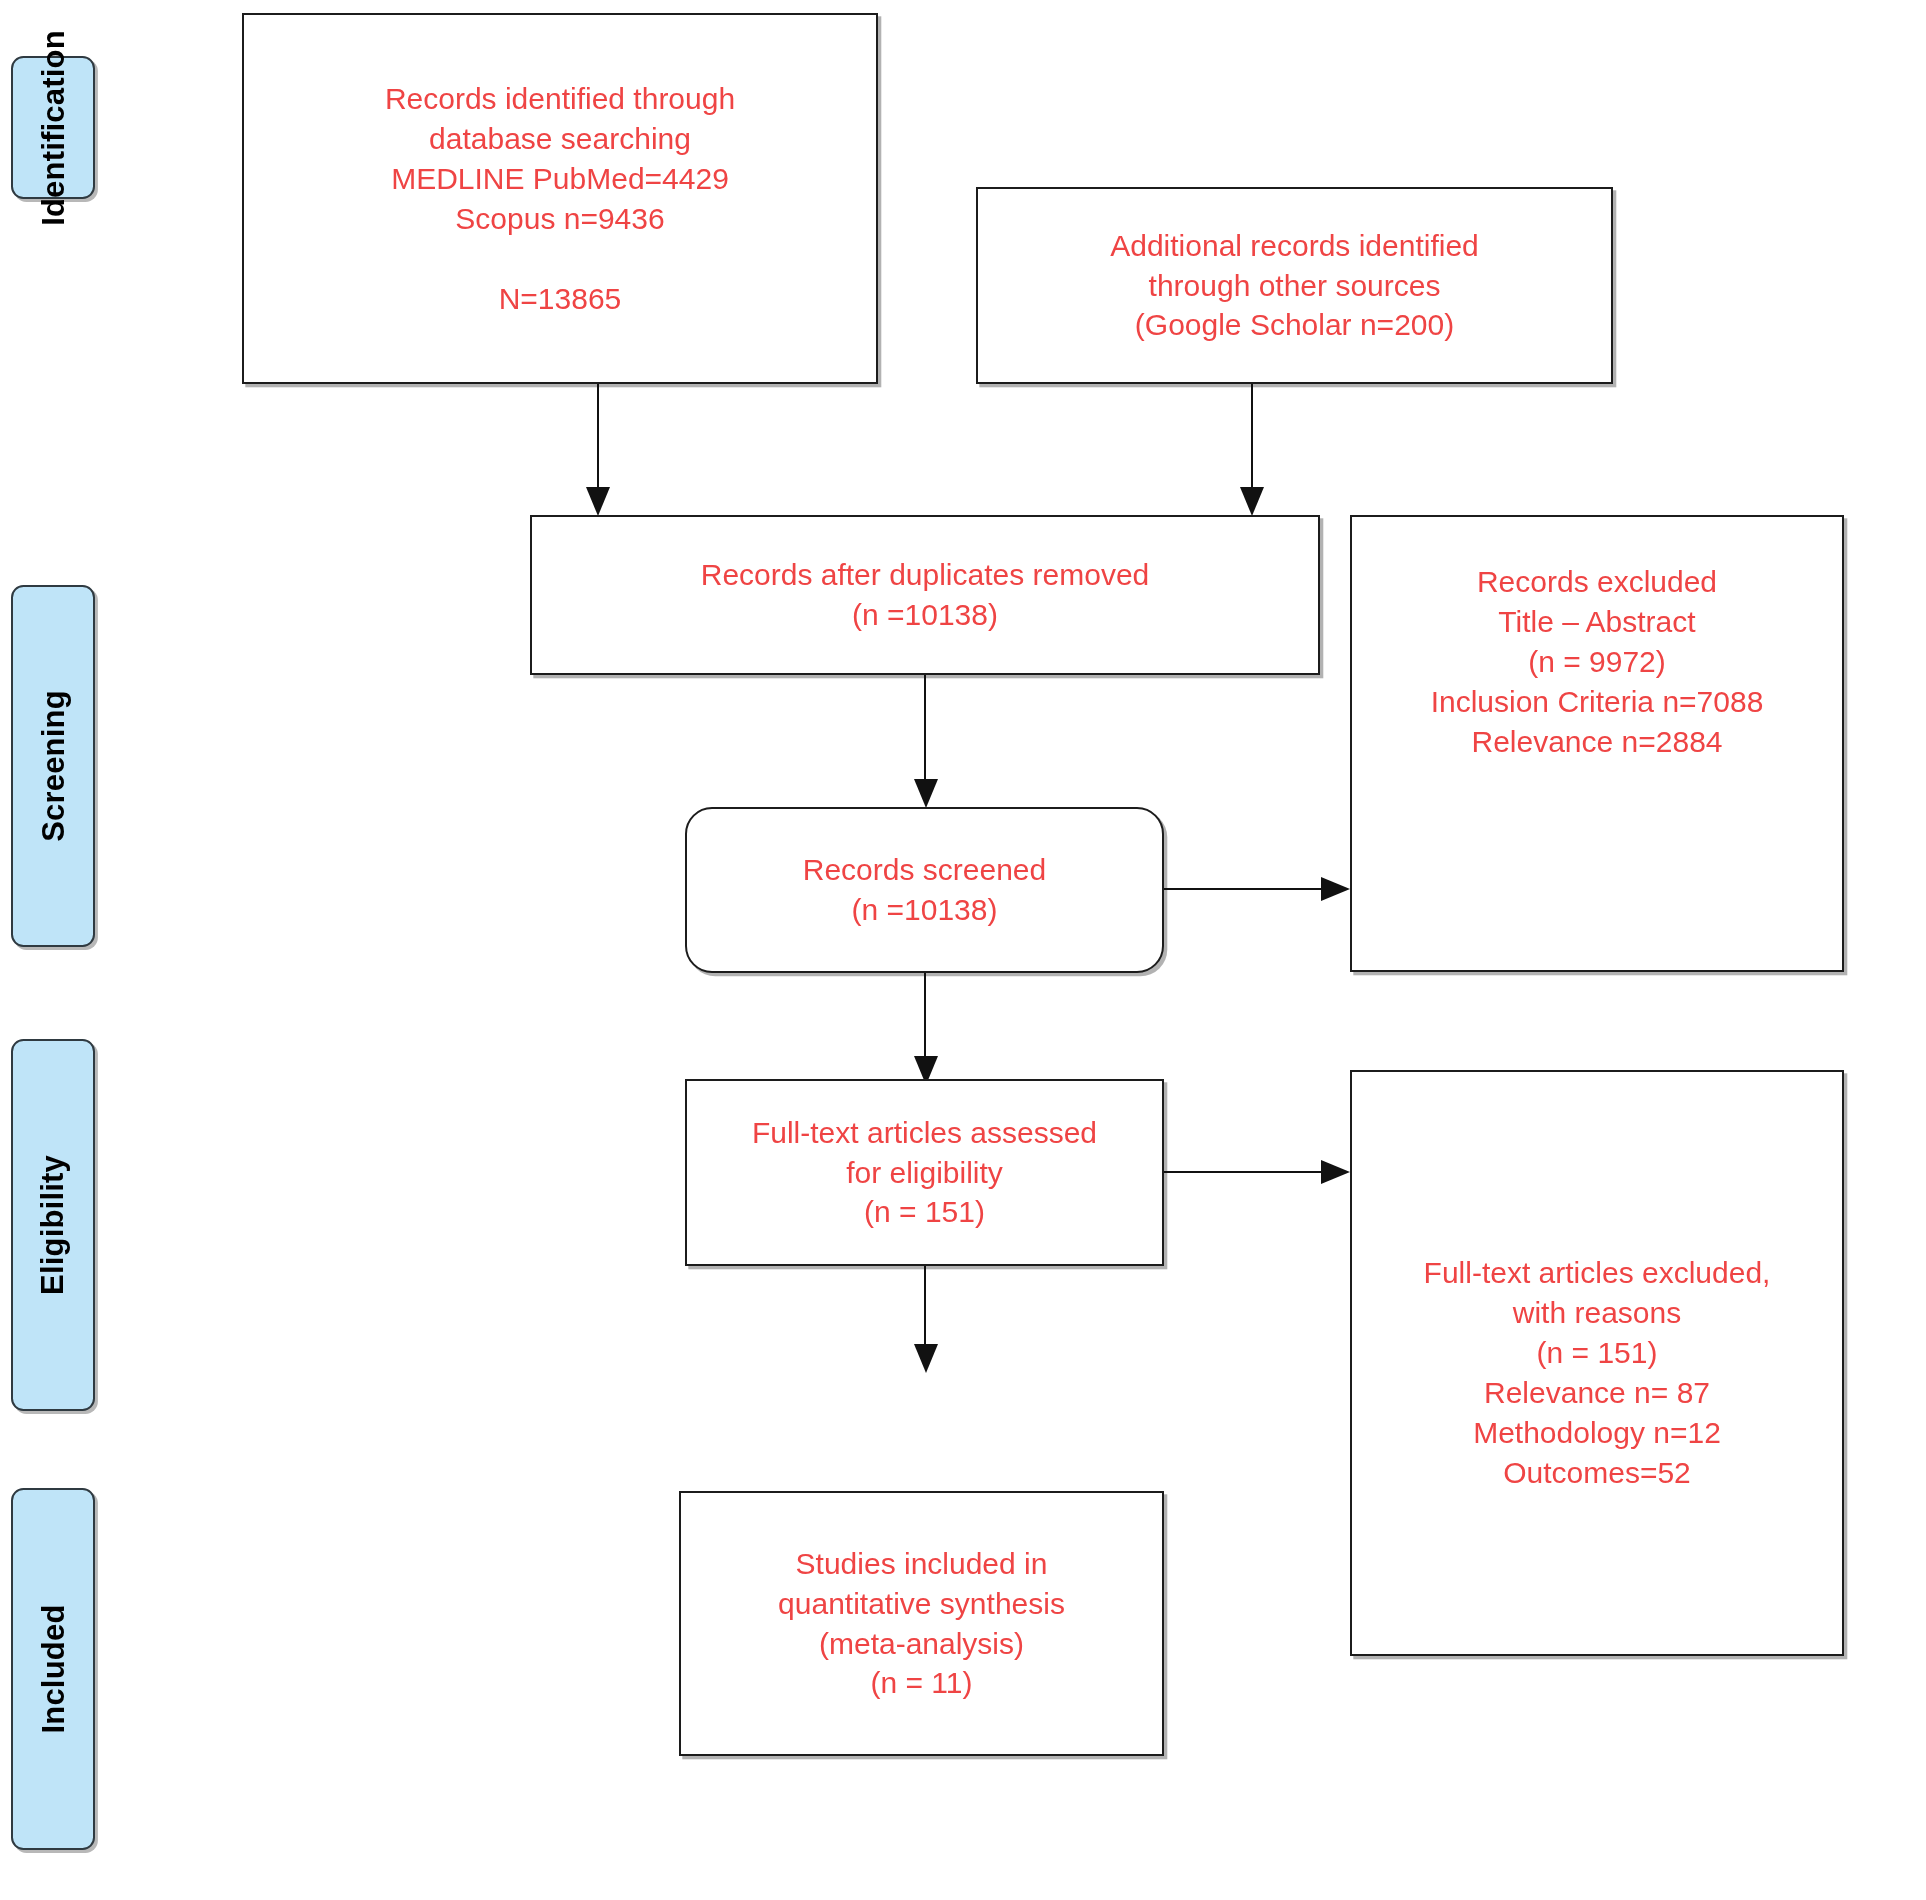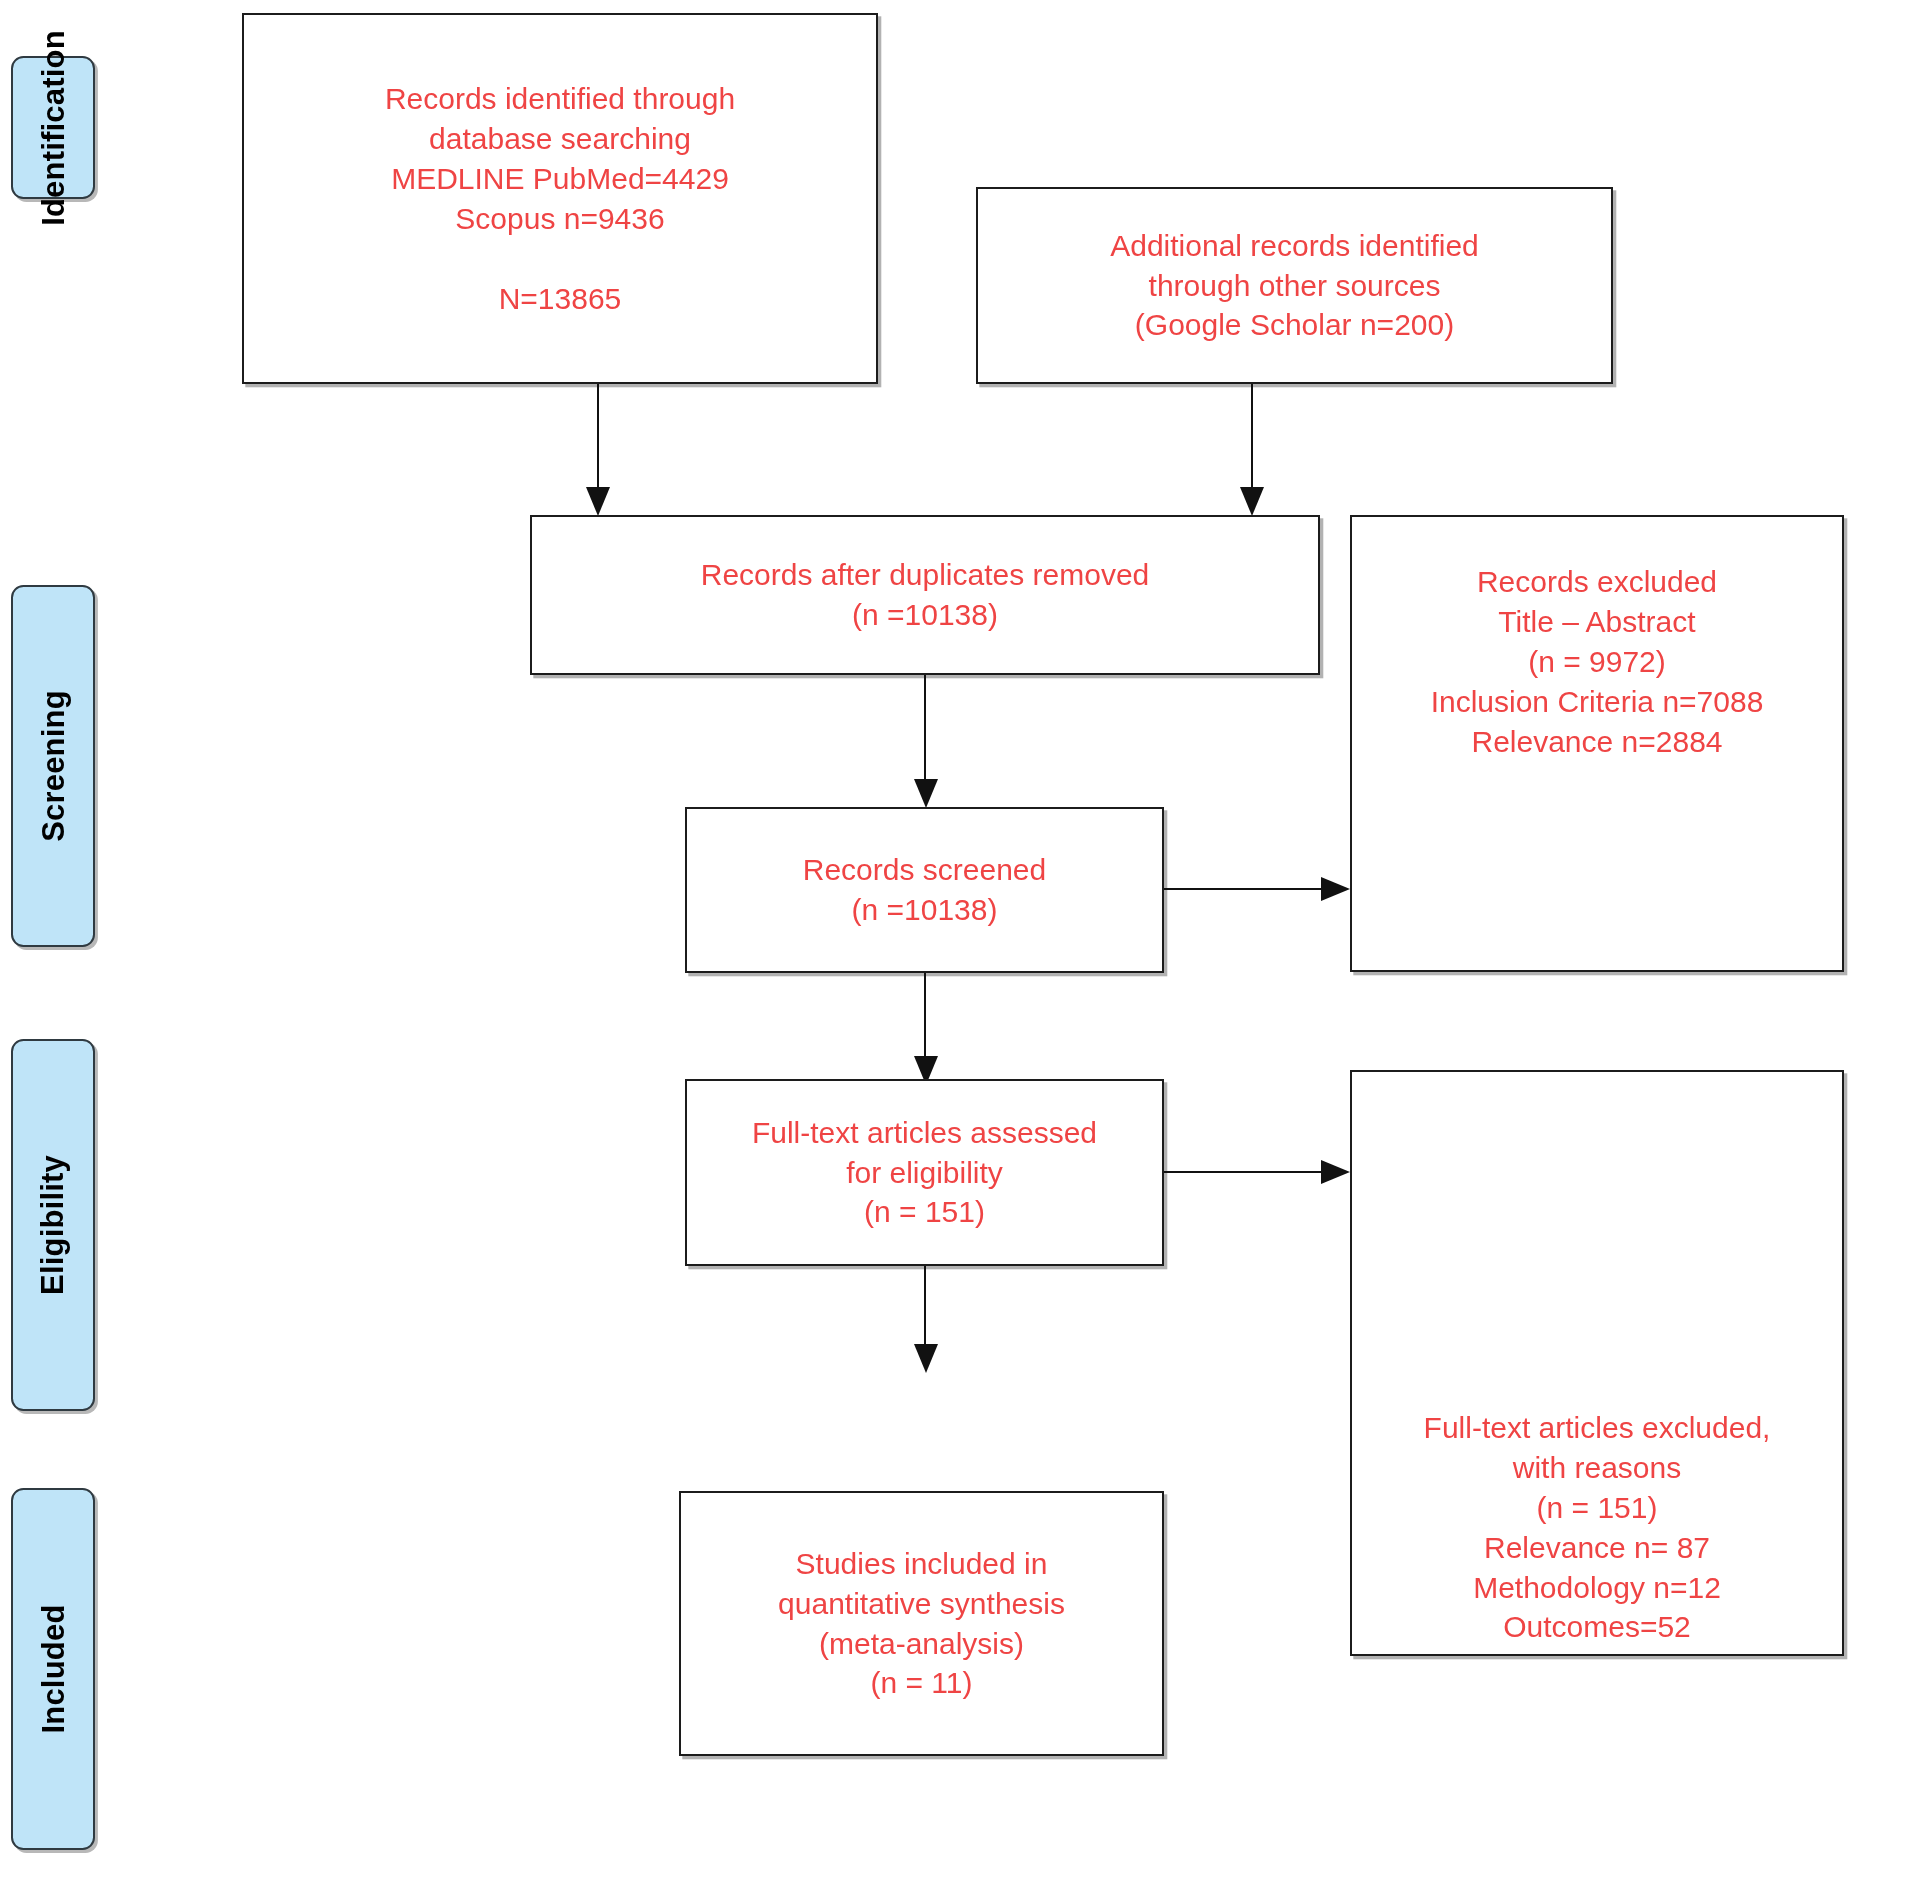--- a/index.html
+++ b/index.html
@@ -143,38 +143,38 @@
     <span class="box-text">Records excluded
 Title – Abstract
 (n = 9972)
 Inclusion Criteria n=7088
 Relevance n=2884</span>
   </div>
 
   <div class="vline" style="left:924px; top:675px; height:111px;"></div>
   <div class="arrow-down" style="left:914px; top:779px;"></div>
 
-  <div class="flow-box" style="left:685px; top:807px; width:479px; height:166px;">
+  <div class="flow-box" style="left:685px; top:807px; width:479px; height:166px;border-radius:27px;">
     <span class="box-text">Records screened
 (n =10138)</span>
   </div>
 
   <div class="hline" style="left:1164px; top:888px; width:157px;"></div>
   <div class="arrow-right" style="left:1321px; top:877px;"></div>
 
   <div class="vline" style="left:924px; top:973px; height:91px;"></div>
   <div class="arrow-down" style="left:914px; top:1056px;"></div>
 
   <div class="flow-box" style="left:685px; top:1079px; width:479px; height:187px;">
     <span class="box-text">Full-text articles assessed
 for eligibility
 (n = 151)</span>
   </div>
 
-  <div class="flow-box" style="left:1350px; top:1070px; width:494px; height:586px; align-items:flex-end; padding-top:27px;">
+  <div class="flow-box" style="left:1350px; top:1070px; width:494px; height:586px; align-items:center; padding-top:27px;">
     <span class="box-text">Full-text articles excluded,
 with reasons
 (n = 151)
 Relevance n= 87
 Methodology n=12
 Outcomes=52</span>
   </div>
 
   <div class="hline" style="left:1164px; top:1171px; width:157px;"></div>
   <div class="arrow-right" style="left:1321px; top:1160px;"></div>

